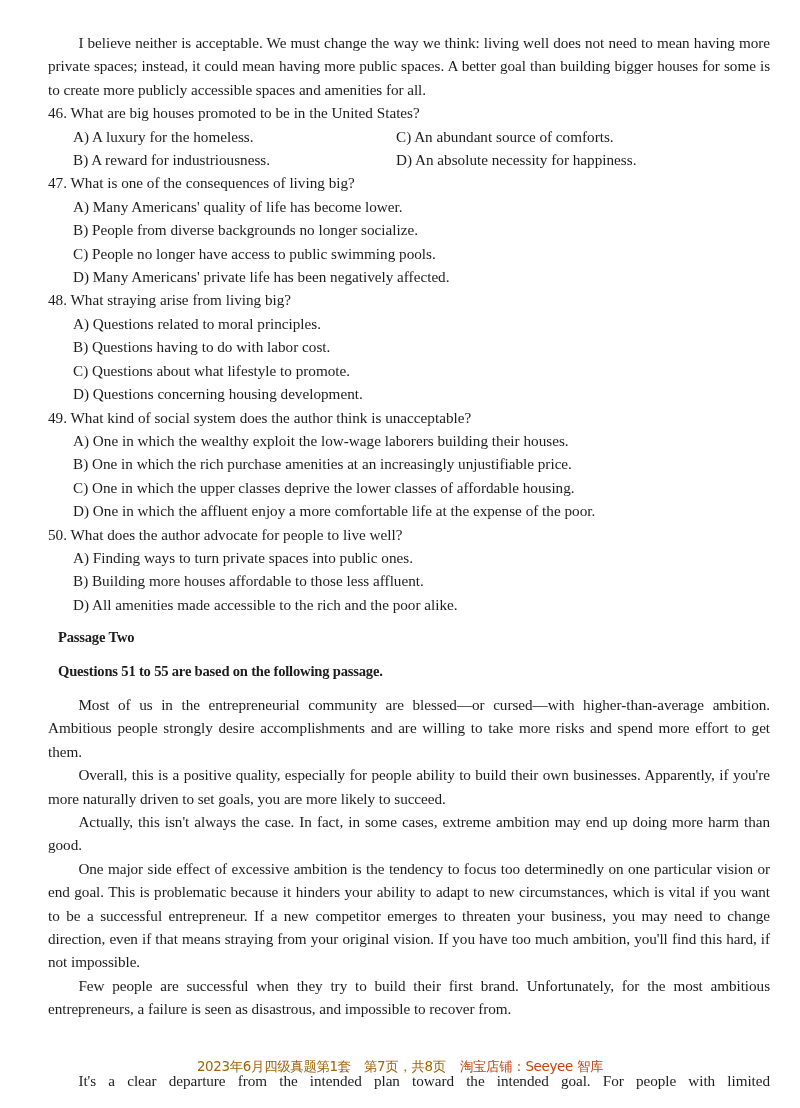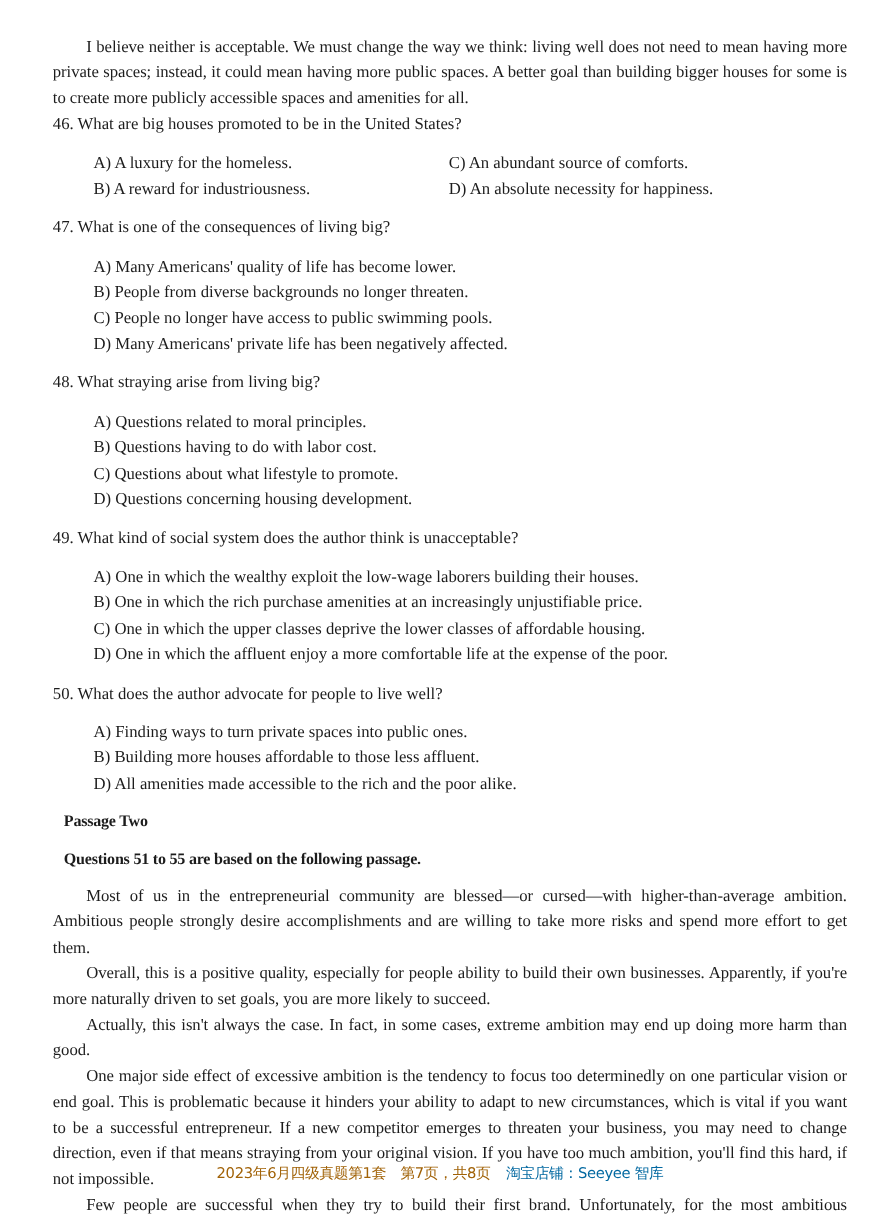--- a/index.html
+++ b/index.html
@@ -30,21 +30,21 @@
       letter-spacing: -0.05px;
     }
     .question {
       margin: 0;
     }
     .q-stem {
       margin: 0;
       white-space: nowrap;
     }
     .options {
-      margin: 12px;
+      margin: 0;
       padding-left: 25px;
     }
     .opt {
       margin: 0;
       white-space: nowrap;
     }
     .options.two-col {
       display: grid;
       grid-template-columns: 323px 1fr;
     }
@@ -61,21 +61,21 @@
       width: 800px;
       text-align: center;
       font-family: "DejaVu Sans", "Liberation Sans", sans-serif;
       font-size: 13.4px;
       letter-spacing: -0.3px;
     }
     .footer .doc-info {
       color: #a16207;
     }
     .footer .shop {
-      color: #0369a1;
+      color: #c2410c;
       margin-left: 14px;
     }
   </style>
 </head>
 <body>
 
 <div class="page">
 
   <p class="para">I believe neither is acceptable. We must change the way we think: living well does not need to mean having more private spaces; instead, it could mean having more public spaces. A better goal than building bigger houses for some is to create more publicly accessible spaces and amenities for all.</p>
 
@@ -86,21 +86,21 @@
       <p class="opt"><span>C)</span> <span>An abundant source of comforts.</span></p>
       <p class="opt"><span>B)</span> <span>A reward for industriousness.</span></p>
       <p class="opt"><span>D)</span> <span>An absolute necessity for happiness.</span></p>
     </div>
   </div>
 
   <div class="question">
     <p class="q-stem"><span>47.</span> <span>What is one of the consequences of living big?</span></p>
     <div class="options">
       <p class="opt"><span>A)</span> <span>Many Americans' quality of life has become lower.</span></p>
-      <p class="opt"><span>B)</span> <span>People from diverse backgrounds no longer threaten.</span></p>
+      <p class="opt"><span>B)</span> <span>People from diverse backgrounds no longer socialize.</span></p>
       <p class="opt"><span>C)</span> <span>People no longer have access to public swimming pools.</span></p>
       <p class="opt"><span>D)</span> <span>Many Americans' private life has been negatively affected.</span></p>
     </div>
   </div>
 
   <div class="question">
     <p class="q-stem"><span>48.</span> <span>What straying arise from living big?</span></p>
     <div class="options">
       <p class="opt"><span>A)</span> <span>Questions related to moral principles.</span></p>
       <p class="opt"><span>B)</span> <span>Questions having to do with labor cost.</span></p>

